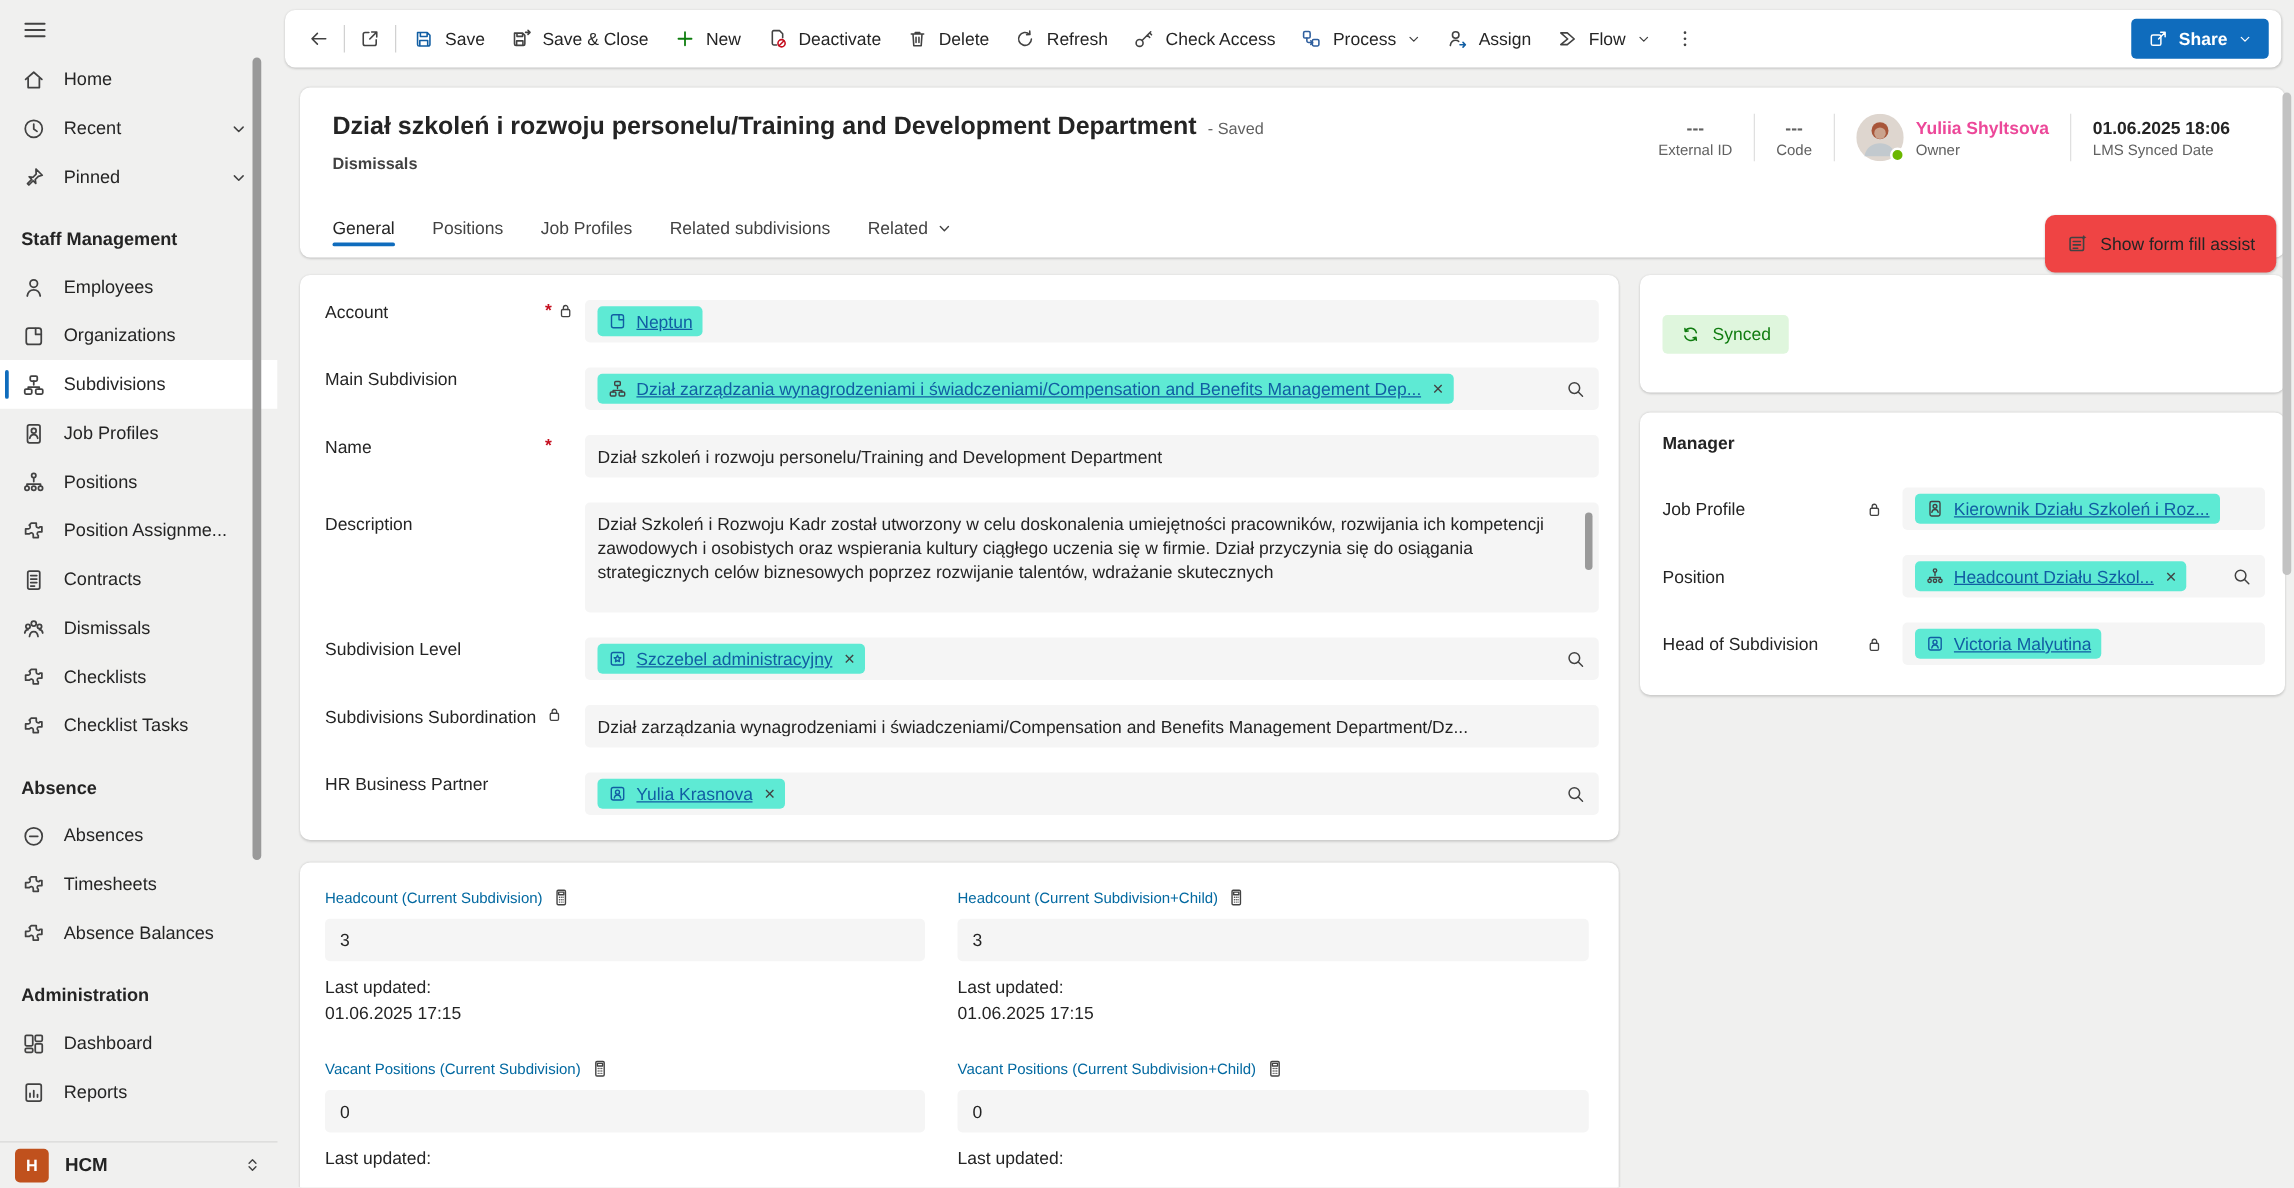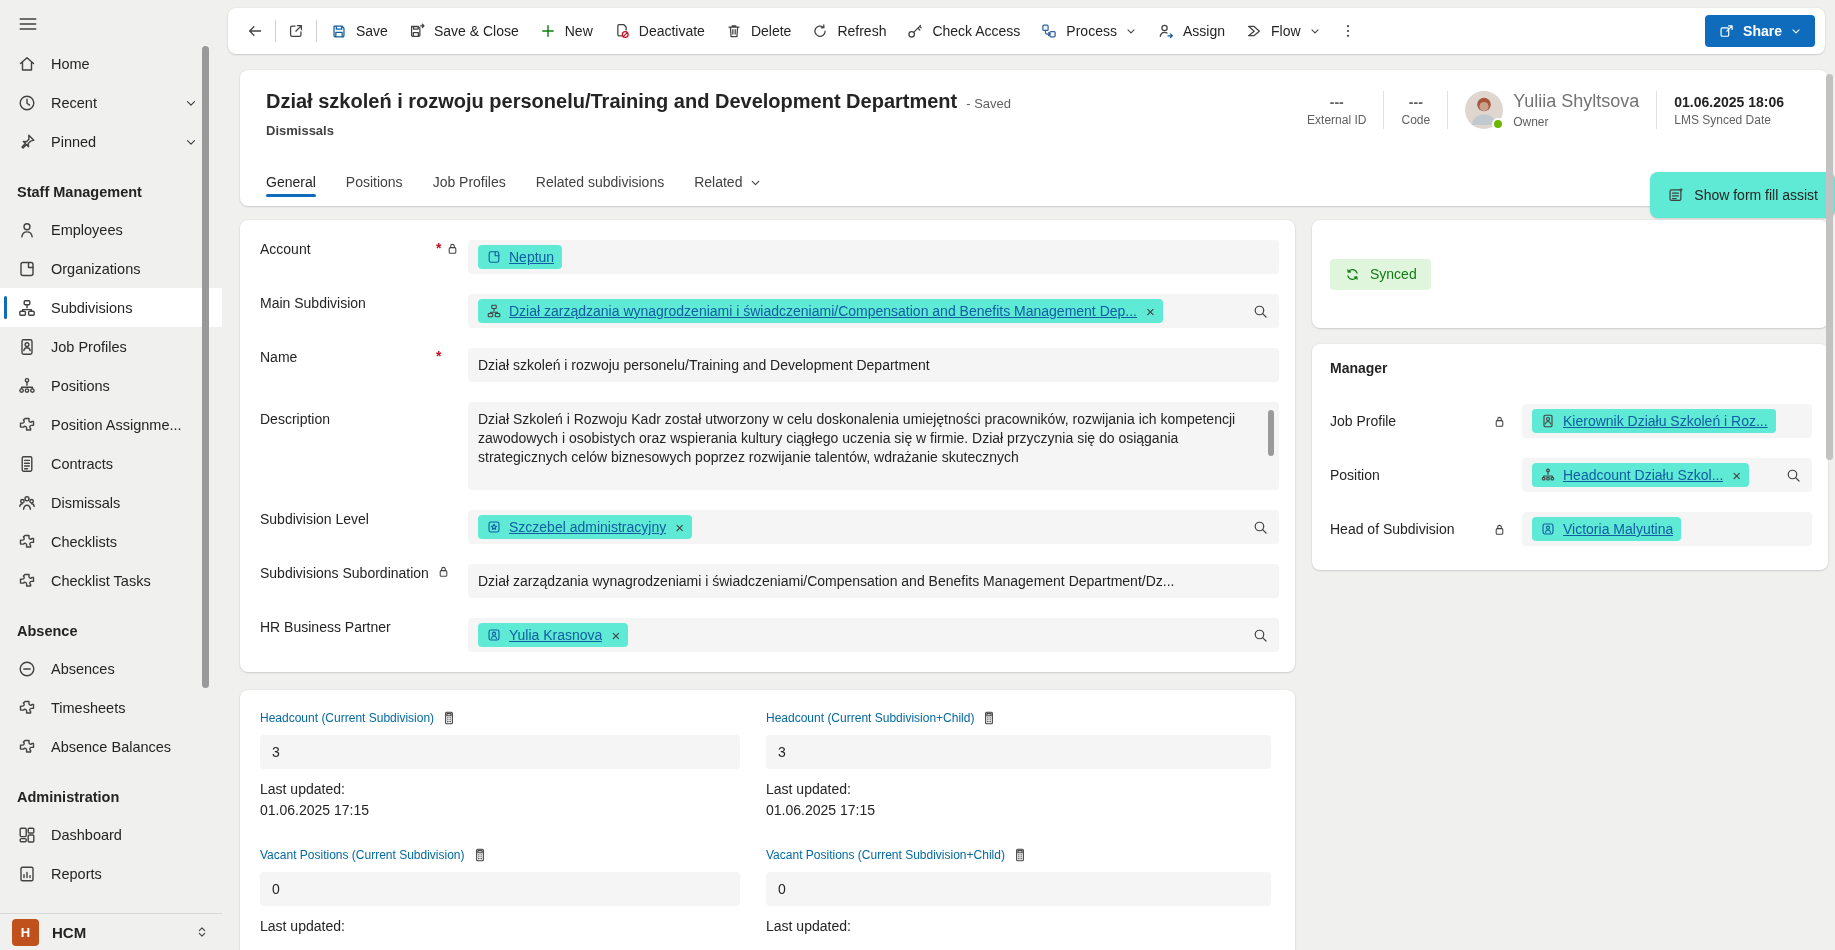--- a/index.html
+++ b/index.html
@@ -44,30 +44,30 @@
   .rec-status{font-size:13px;color:#616161;margin-left:9px}
   .rec-entity{font-size:13px;font-weight:600;color:#424242;margin-top:10px}
   .hdr-meta{position:absolute;top:21px;right:44px;display:flex;align-items:center}
   .meta-group{display:flex;flex-direction:column;align-items:center;gap:3px}
   .meta-val{font-size:14px;font-weight:600;color:#616161}
   .meta-val.dark{color:#242424}
   .meta-lbl{font-size:12px;color:#616161;white-space:nowrap}
   .meta-sep{width:1px;height:38px;background:#e0e0e0;margin:0 17px}
   .owner-group{display:flex;align-items:center;gap:10px}
   .owner-col{display:flex;flex-direction:column;gap:3px;align-items:flex-start}
-  .owner-name{font-size:18px;font-weight:400;color:#737373;cursor:pointer}
+  .owner-name{font-size:14px;font-weight:700;color:#ec4899;cursor:pointer}
   .avatar{width:38px;height:38px;border-radius:50%;position:relative;flex:none;cursor:pointer}
   .avatar svg{display:block}
   .presence{position:absolute;right:-1px;bottom:-1px;width:12px;height:12px;border-radius:50%;background:#6bb700;border:2px solid #fff}
   .lms-col{display:flex;flex-direction:column;gap:3px;align-items:flex-start}
   .tabs{position:absolute;left:26px;bottom:0;display:flex;gap:30px}
   .tab{font-size:14px;color:#424242;padding-bottom:16px;position:relative;cursor:pointer;display:flex;align-items:center;gap:7px;white-space:nowrap}
   .tab.active{font-weight:400;color:#242424}
   .tab.active::after{content:"";position:absolute;left:0;right:0;bottom:9px;height:3px;border-radius:2px;background:#0f6cbd}
-  .form-assist{position:absolute;top:118px;right:0;height:46px;background:#5eead4;border-radius:8px;box-shadow:0 1px 2px rgba(0,0,0,.13),0 0 2px rgba(0,0,0,.08);display:flex;align-items:center;gap:9px;padding:0 17px;font-size:14px;color:#242424;cursor:pointer}
+  .form-assist{position:absolute;top:118px;right:14px;height:46px;background:#ef4444;border-radius:8px;box-shadow:0 1px 2px rgba(0,0,0,.13),0 0 2px rgba(0,0,0,.08);display:flex;align-items:center;gap:9px;padding:0 17px;font-size:14px;color:#242424;cursor:pointer}
 
   .columns{display:flex;gap:17px;margin-top:14px}
   .left-col{width:1055px;flex:none;display:flex;flex-direction:column;gap:18px}
   .right-col{width:516px;flex:none;display:flex;flex-direction:column;gap:16px}
 
   .form-card{padding:20px 16px 20px 20px}
   .row{display:flex;align-items:flex-start;margin-bottom:20px}
   .row:last-child{margin-bottom:0}
   .lbl{width:172px;flex:none;font-size:14px;color:#242424;line-height:19px}
   .mark{width:36px;flex:none;display:flex;align-items:center;justify-content:flex-start;gap:4px;padding-left:4px}
@@ -79,21 +79,21 @@
   .pill{display:inline-flex;align-items:center;gap:7px;background:#5eead4;border-radius:4px;padding:4px 8px;max-width:94%;cursor:pointer}
   .pill .lk{color:#115ea3;text-decoration:underline;white-space:nowrap;overflow:hidden;text-overflow:ellipsis}
   .x{color:#424242;font-size:15px;line-height:1;cursor:pointer;margin-left:2px}
   .ta-thumb{position:absolute;right:5px;top:8px;width:6px;height:46px;border-radius:3px;background:#9a9a9a;cursor:pointer}
 
   .stats-card{padding:20px 16px 24px 20px;display:grid;grid-template-columns:480px 505px;column-gap:26px;row-gap:26px}
   .s-lbl{display:flex;align-items:center;gap:7px;font-size:12px;color:#0369a1;margin-bottom:9px}
   .s-field{height:34px;background:#f5f5f5;border-radius:4px;display:flex;align-items:center;padding:0 12px;font-size:14px;cursor:text}
   .s-upd{font-size:14px;color:#242424;margin-top:10px;line-height:21px}
 
-  .synced-card{height:108px;display:flex;align-items:center;padding-left:18px;flex:none}
+  .synced-card{height:94px;display:flex;align-items:center;padding-left:18px;flex:none}
   .badge{display:inline-flex;align-items:center;gap:9px;background:#dff6dd;color:#107c10;font-size:14px;padding:7px 14px;border-radius:4px}
   .manager-card{padding:16px 16px 24px 18px}
   .m-title{font-size:14px;font-weight:700;margin-bottom:28px}
   .m-row{display:flex;align-items:center;margin-bottom:20px}
   .m-row:last-child{margin-bottom:0}
   .m-lbl{width:162px;flex:none;font-size:14px;color:#242424}
   .m-mark{width:30px;flex:none;display:flex;align-items:center}
   .main-thumb{position:absolute;right:2px;top:74px;width:7px;height:386px;border-radius:4px;background:#c2c2c2;z-index:4;cursor:pointer}
 </style>
 </head>

